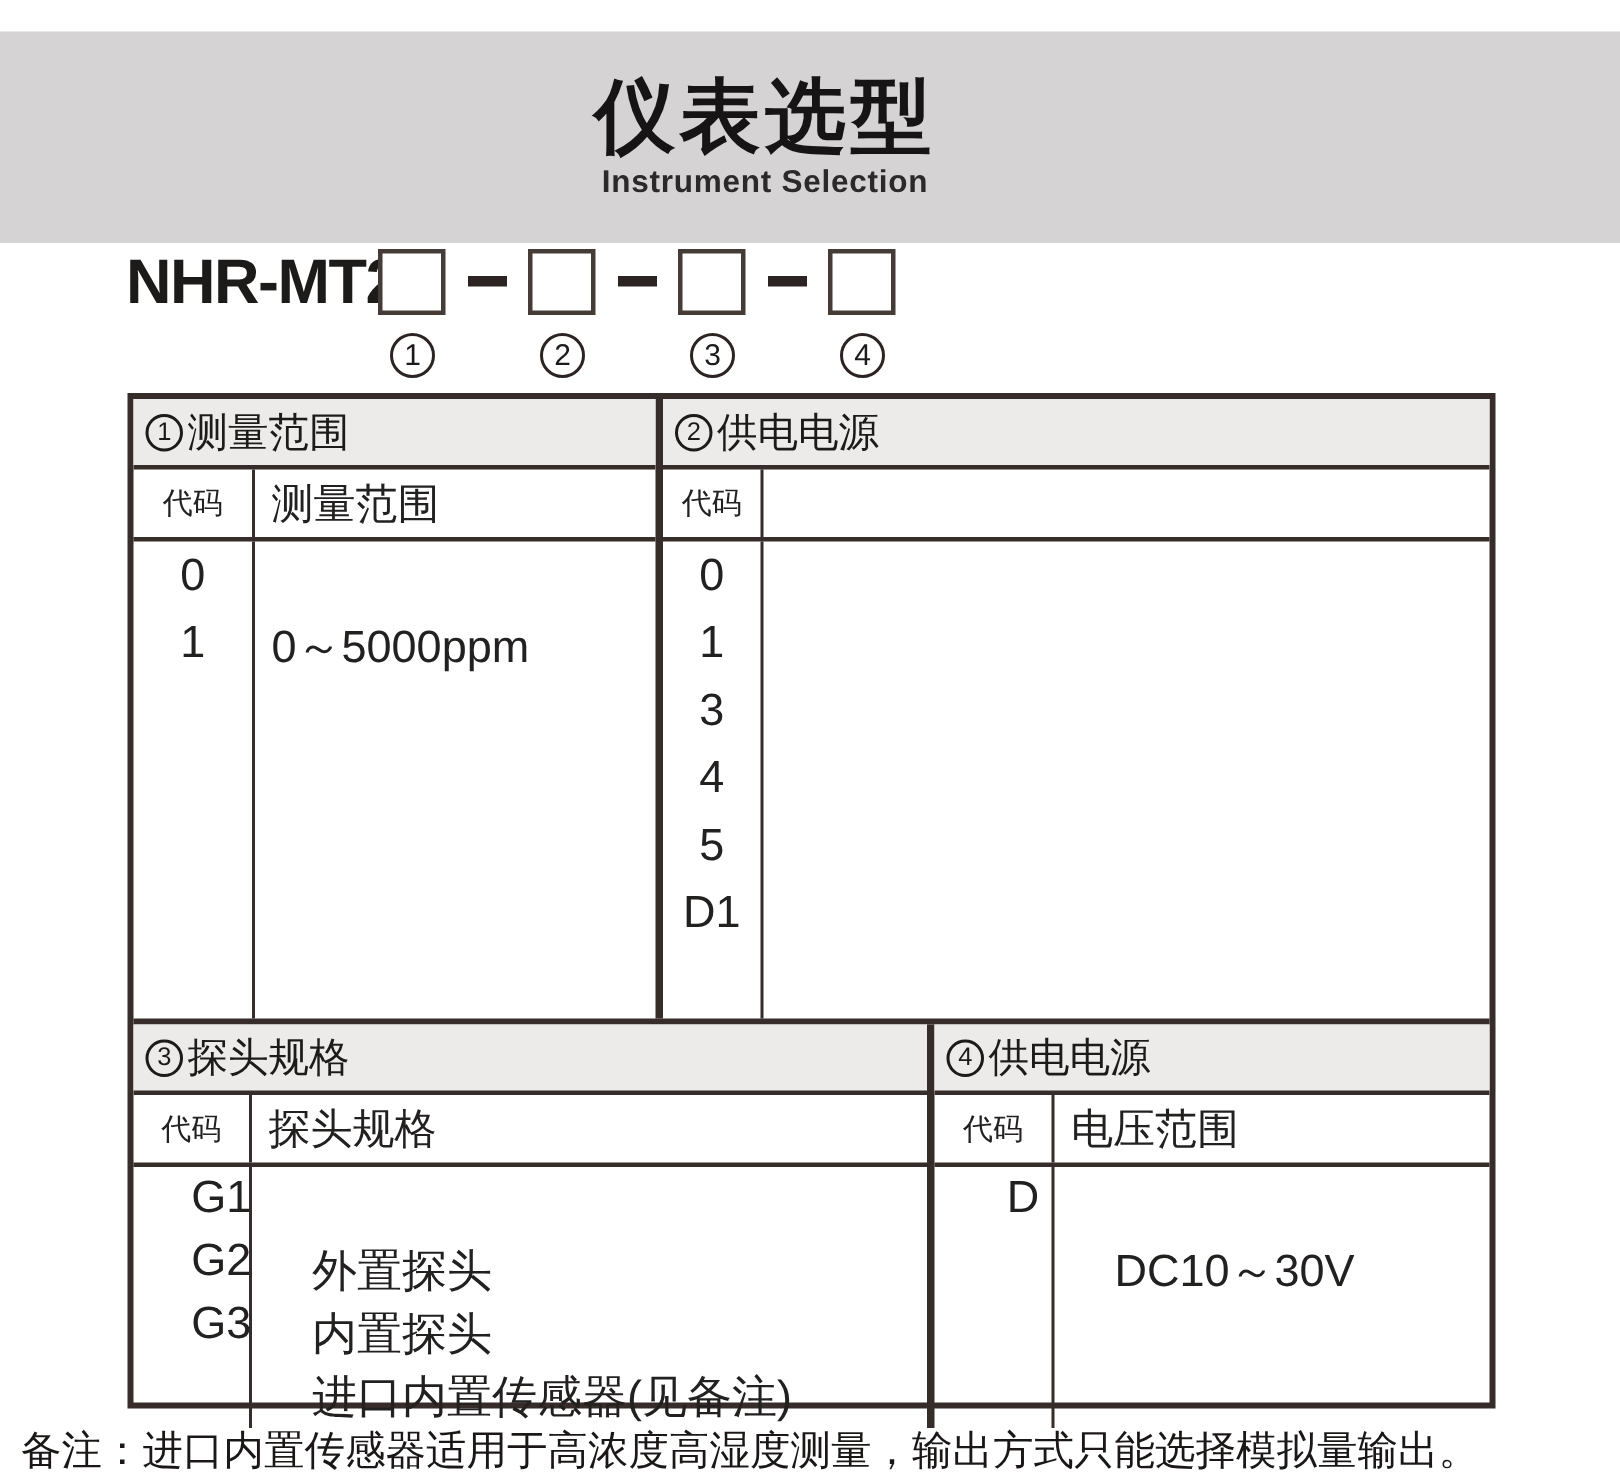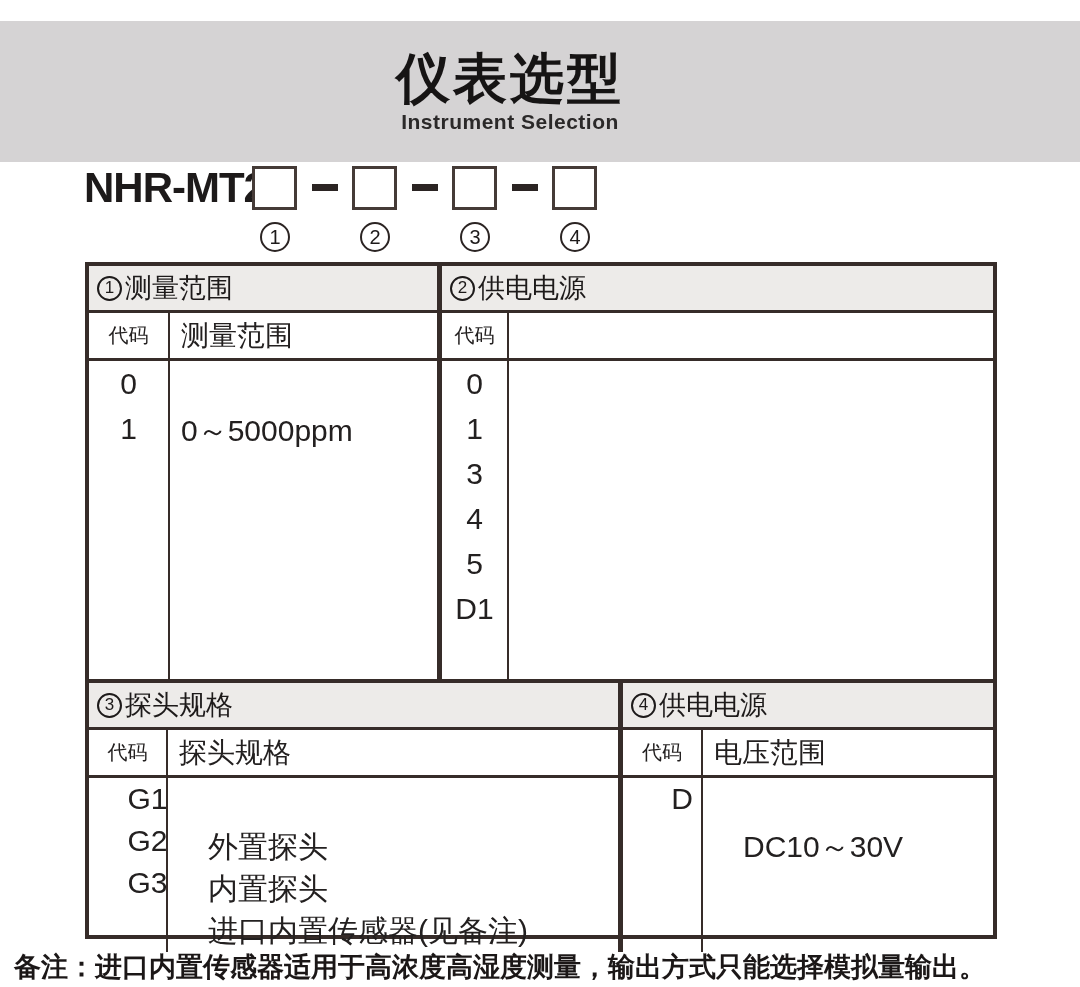--- a/index.html
+++ b/index.html
@@ -184,21 +184,21 @@
   }
   .codes .cell{justify-content:center;}
   .descs .cell{padding-left:11px;}
   .row-bottom .cell{height:42px;flex:0 0 42px;padding-left:40px;}
   
   .note{
     position:absolute;
     left:14px; top:949px;
     width:1050px;
     font-size:27px;
-    font-weight:700;
+    font-weight:400;
     color:#1b1717;
     letter-spacing:0px;
     white-space:nowrap;
   }
 </style>
 </head>
 <body>
 
 <div class="page">
 

